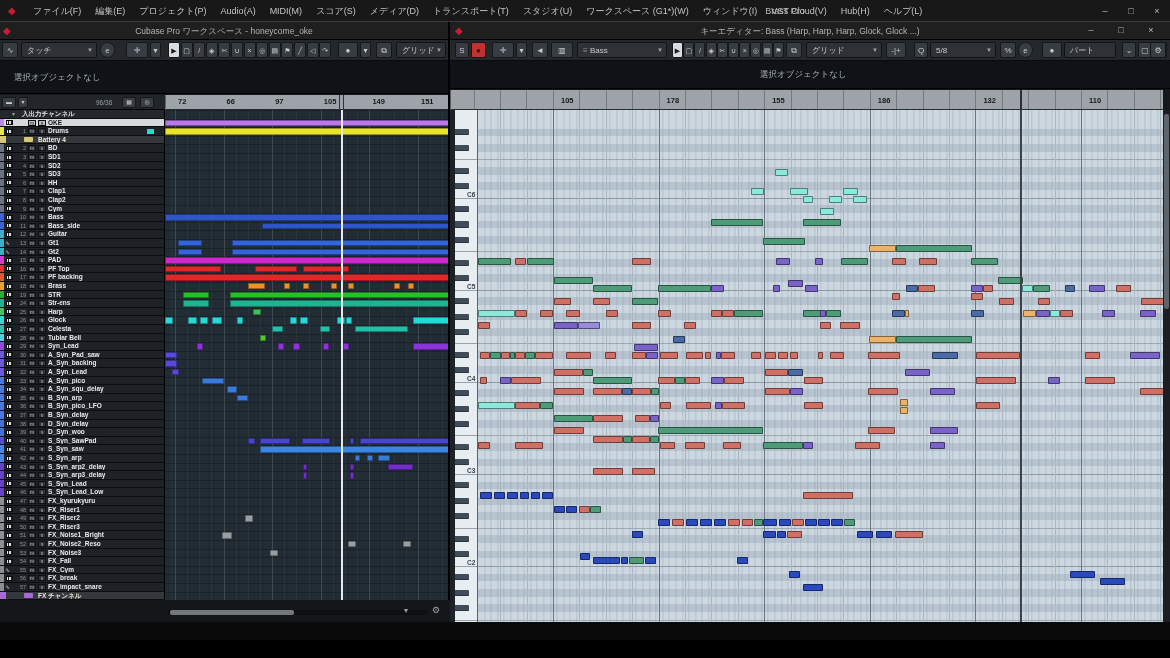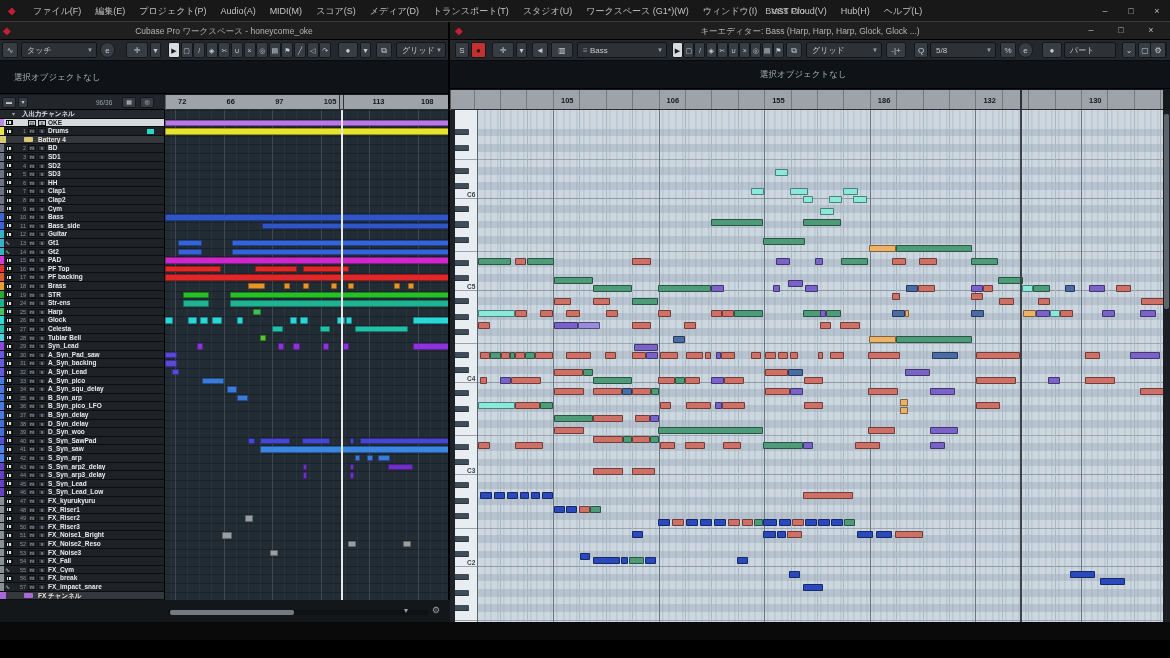--- a/index.html
+++ b/index.html
@@ -96,23 +96,23 @@
 
   <div class="ruler abs" id="lw-ruler" style="left:165px;top:73px;width:283px;height:15px">
       <div class="rmark" style="left: 13px;">72</div>
       <div style="left: 10px; top: 0px; width: 1px; height: 15px; background: rgb(93, 99, 104);"></div>
       <div class="rmark" style="left: 61.6px;">66</div>
       <div style="left: 58.6px; top: 0px; width: 1px; height: 15px; background: rgb(93, 99, 104);"></div>
       <div class="rmark" style="left: 110.2px;">97</div>
       <div style="left: 107.2px; top: 0px; width: 1px; height: 15px; background: rgb(93, 99, 104);"></div>
       <div class="rmark" style="left: 158.8px;">105</div>
       <div style="left: 155.8px; top: 0px; width: 1px; height: 15px; background: rgb(93, 99, 104);"></div>
-      <div class="rmark" style="left: 207.4px;">113</div>
+      <div class="rmark" style="left: 207.4px;">149</div>
       <div style="left: 204.4px; top: 0px; width: 1px; height: 15px; background: rgb(93, 99, 104);"></div>
-      <div class="rmark" style="left: 256px;">108</div>
+      <div class="rmark" style="left: 256px;">151</div>
       <div style="left: 253px; top: 0px; width: 1px; height: 15px; background: rgb(93, 99, 104);"></div>
       <div style="position: absolute; left: 174px; top: 0px; width: 1px; height: 15px; background: rgb(48, 52, 58);"></div>
       <div style="position: absolute; left: 178px; top: 0px; width: 1px; height: 15px; background: rgb(48, 52, 58);"></div>
     </div>
 
   <div class="abs" id="lw-tracks" style="left:0;top:88px;width:165px;height:512px;background:#15181b;border-right:1px solid #000;overflow:hidden">
       <div class="track-row" style="top: 0px; height: 8.6px; background: rgb(36, 40, 44);">
         <div class="trk-name" style="left: 22px; color: rgb(223, 227, 230);">入出力チャンネル</div>
         <div style="position: absolute; left: 12px; top: 0px; font-size: 6px; color: rgb(154, 160, 166);">▾</div>
       </div>
@@ -686,29 +686,29 @@
     <div class="tbtn" style="left:703px;width:14px">▣</div>
     <div class="tbtn" style="left:700px;top:2px;width:16px;left:700px">⚙</div>
   </div>
   <div class="infoline" style="height:28px;position:relative">
     <span class="abs" style="left:310px;top:8px">選択オブジェクトなし</span>
   </div>
 
   <div class="ruler abs" id="rw-ruler" style="left: 0px; top: 68px; width: 713px; height: 20px; background-image: repeating-linear-gradient(90deg, rgba(40, 44, 48, 0.35) 0px, rgba(40, 44, 48, 0.35) 1px, transparent 1px, transparent 26.4px); background-position: 103px 0px;">
       <div class="rmark" style="left: 111px; top: 6px;">105</div>
       <div style="left: 107px; top: 0px; width: 1px; height: 20px; background: rgb(85, 91, 96);"></div>
-      <div class="rmark" style="left: 216.6px; top: 6px;">106</div>
+      <div class="rmark" style="left: 216.6px; top: 6px;">178</div>
       <div style="left: 212.6px; top: 0px; width: 1px; height: 20px; background: rgb(85, 91, 96);"></div>
       <div class="rmark" style="left: 322.2px; top: 6px;">155</div>
       <div style="left: 318.2px; top: 0px; width: 1px; height: 20px; background: rgb(85, 91, 96);"></div>
       <div class="rmark" style="left: 427.8px; top: 6px;">186</div>
       <div style="left: 423.8px; top: 0px; width: 1px; height: 20px; background: rgb(85, 91, 96);"></div>
       <div class="rmark" style="left: 533.4px; top: 6px;">132</div>
       <div style="left: 529.4px; top: 0px; width: 1px; height: 20px; background: rgb(85, 91, 96);"></div>
-      <div class="rmark" style="left: 639px; top: 6px;">130</div>
+      <div class="rmark" style="left: 639px; top: 6px;">110</div>
       <div style="left: 635px; top: 0px; width: 1px; height: 20px; background: rgb(85, 91, 96);"></div>
       <div style="position: absolute; left: 570px; top: 0px; width: 1.5px; height: 20px; background: rgb(44, 48, 52);"></div>
     </div>
 
   <div class="abs" id="rw-kb" style="left:5px;top:88px;width:23px;height:522px;background:#e8edf1;border-right:1px solid #59646e;overflow:hidden">
       <div class="kb-black" style="top: 19.4264px; height: 6.0717px;"></div>
       <div class="kb-black" style="top: 34.7698px; height: 6.0717px;"></div>
       <div class="kb-line" style="top: 49.3132px;"></div>
       <div class="kb-black" style="top: 57.7849px; height: 6.0717px;"></div>
       <div class="kb-black" style="top: 73.1283px; height: 6.0717px;"></div>

